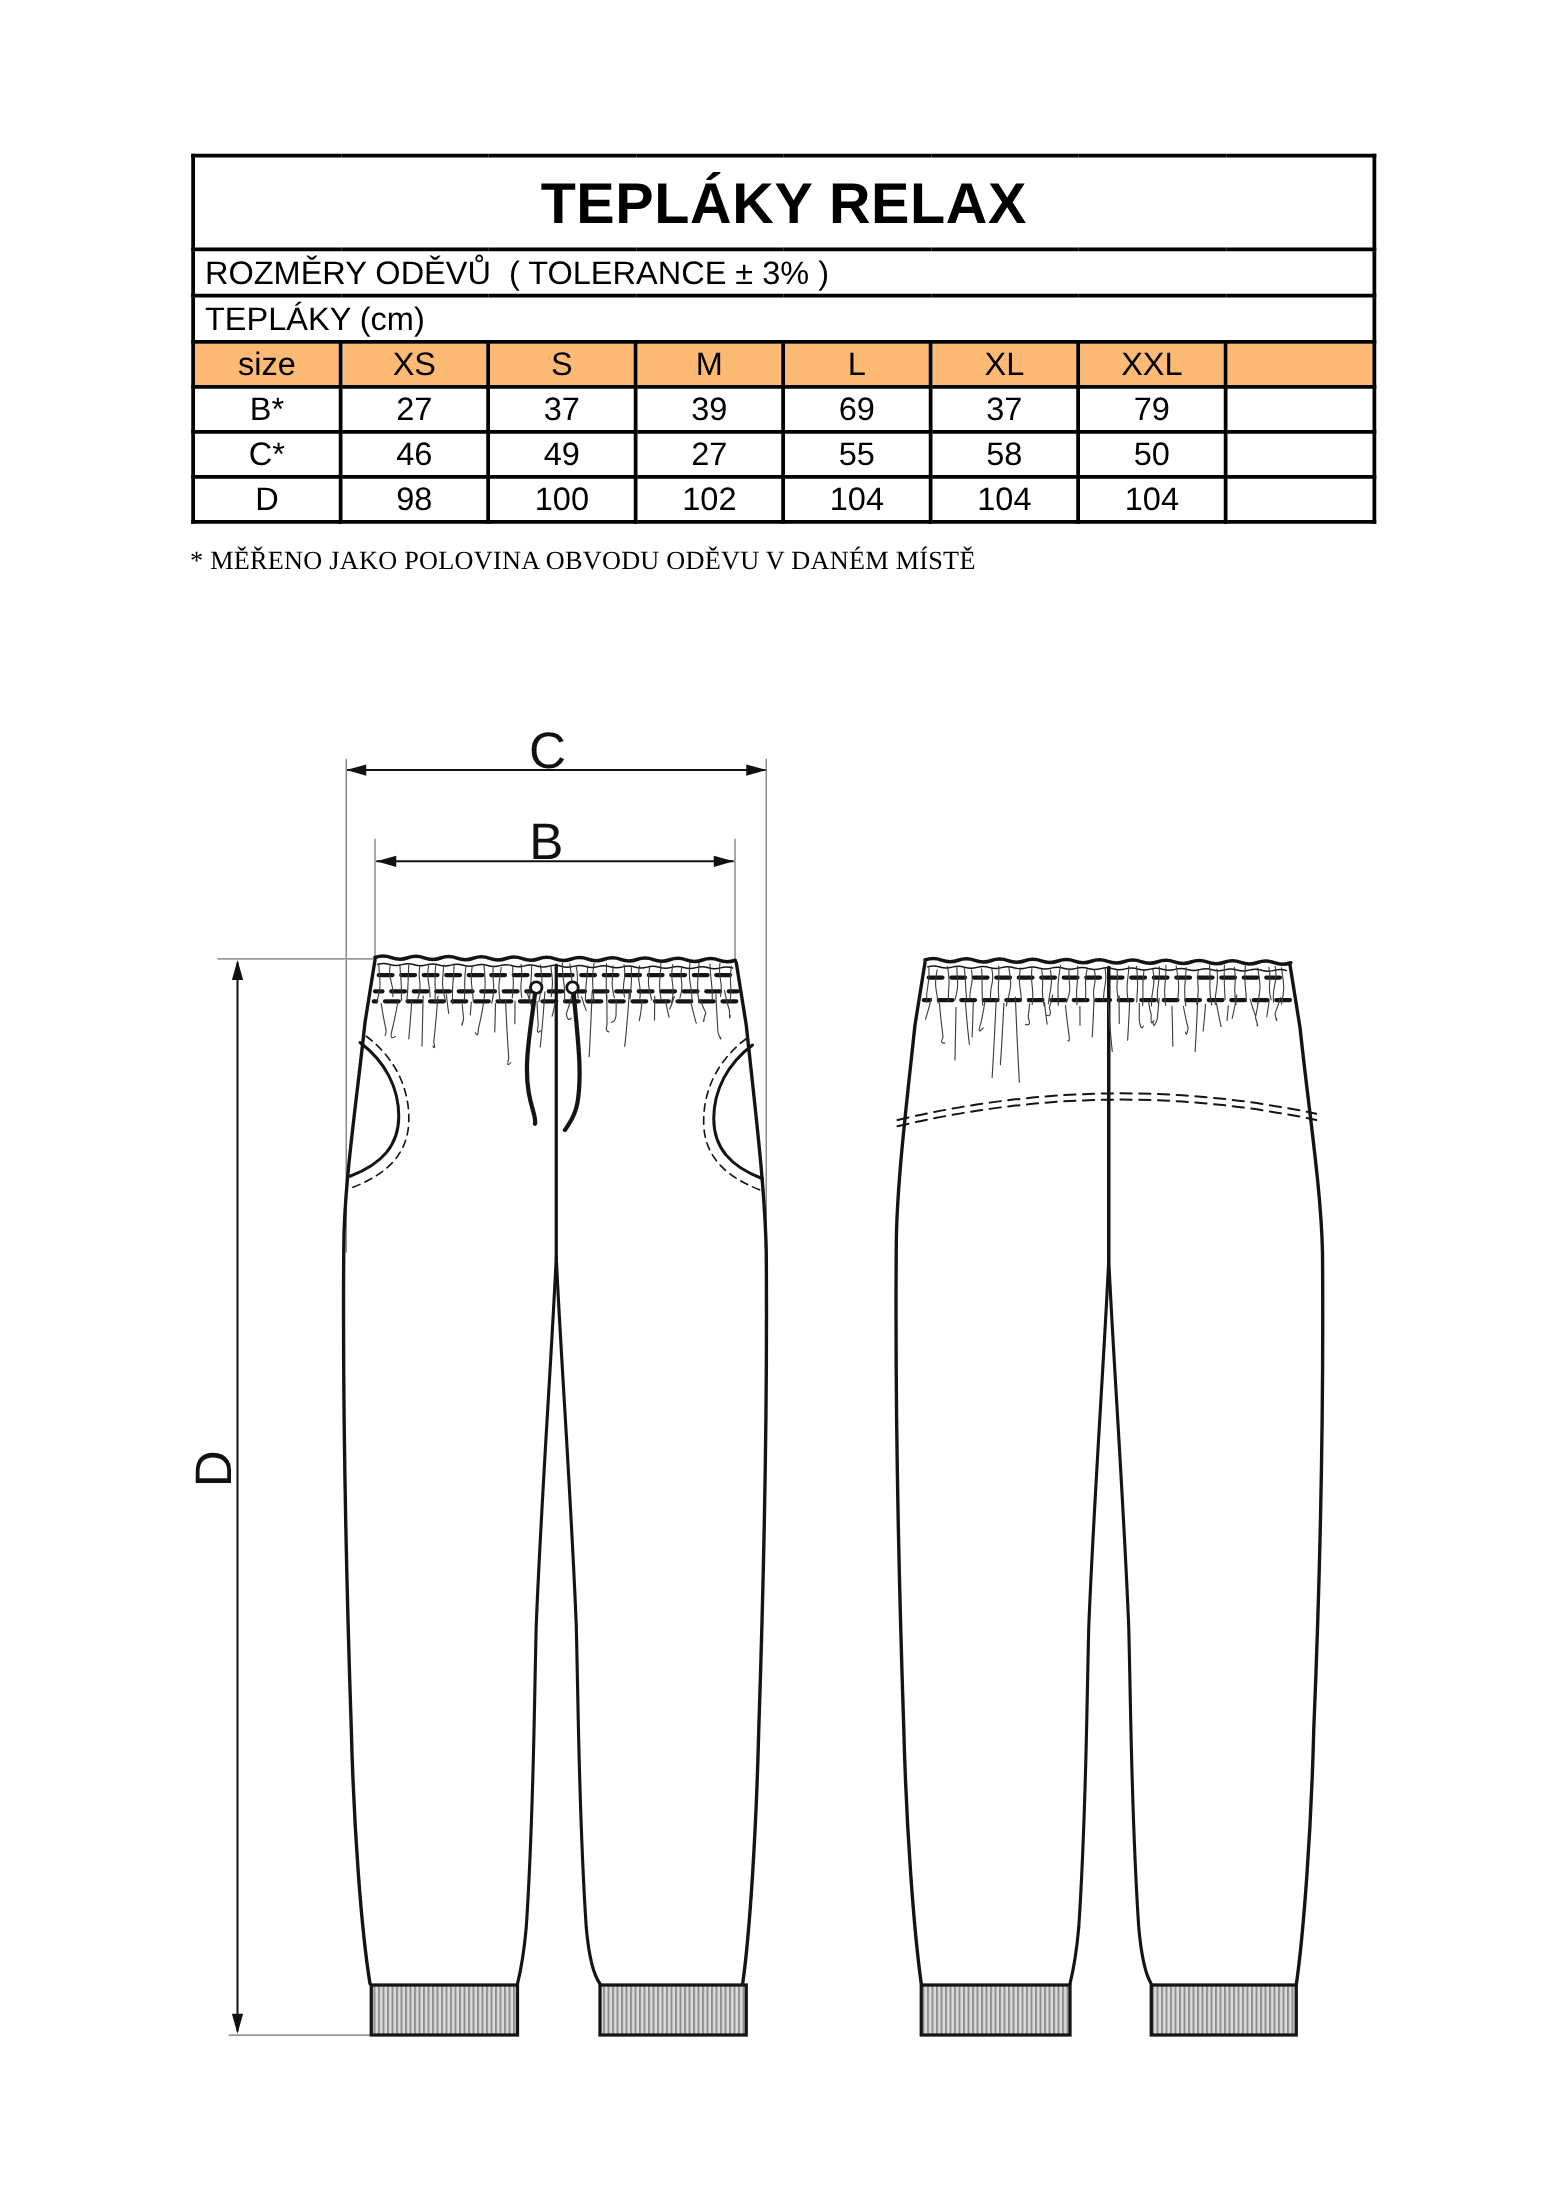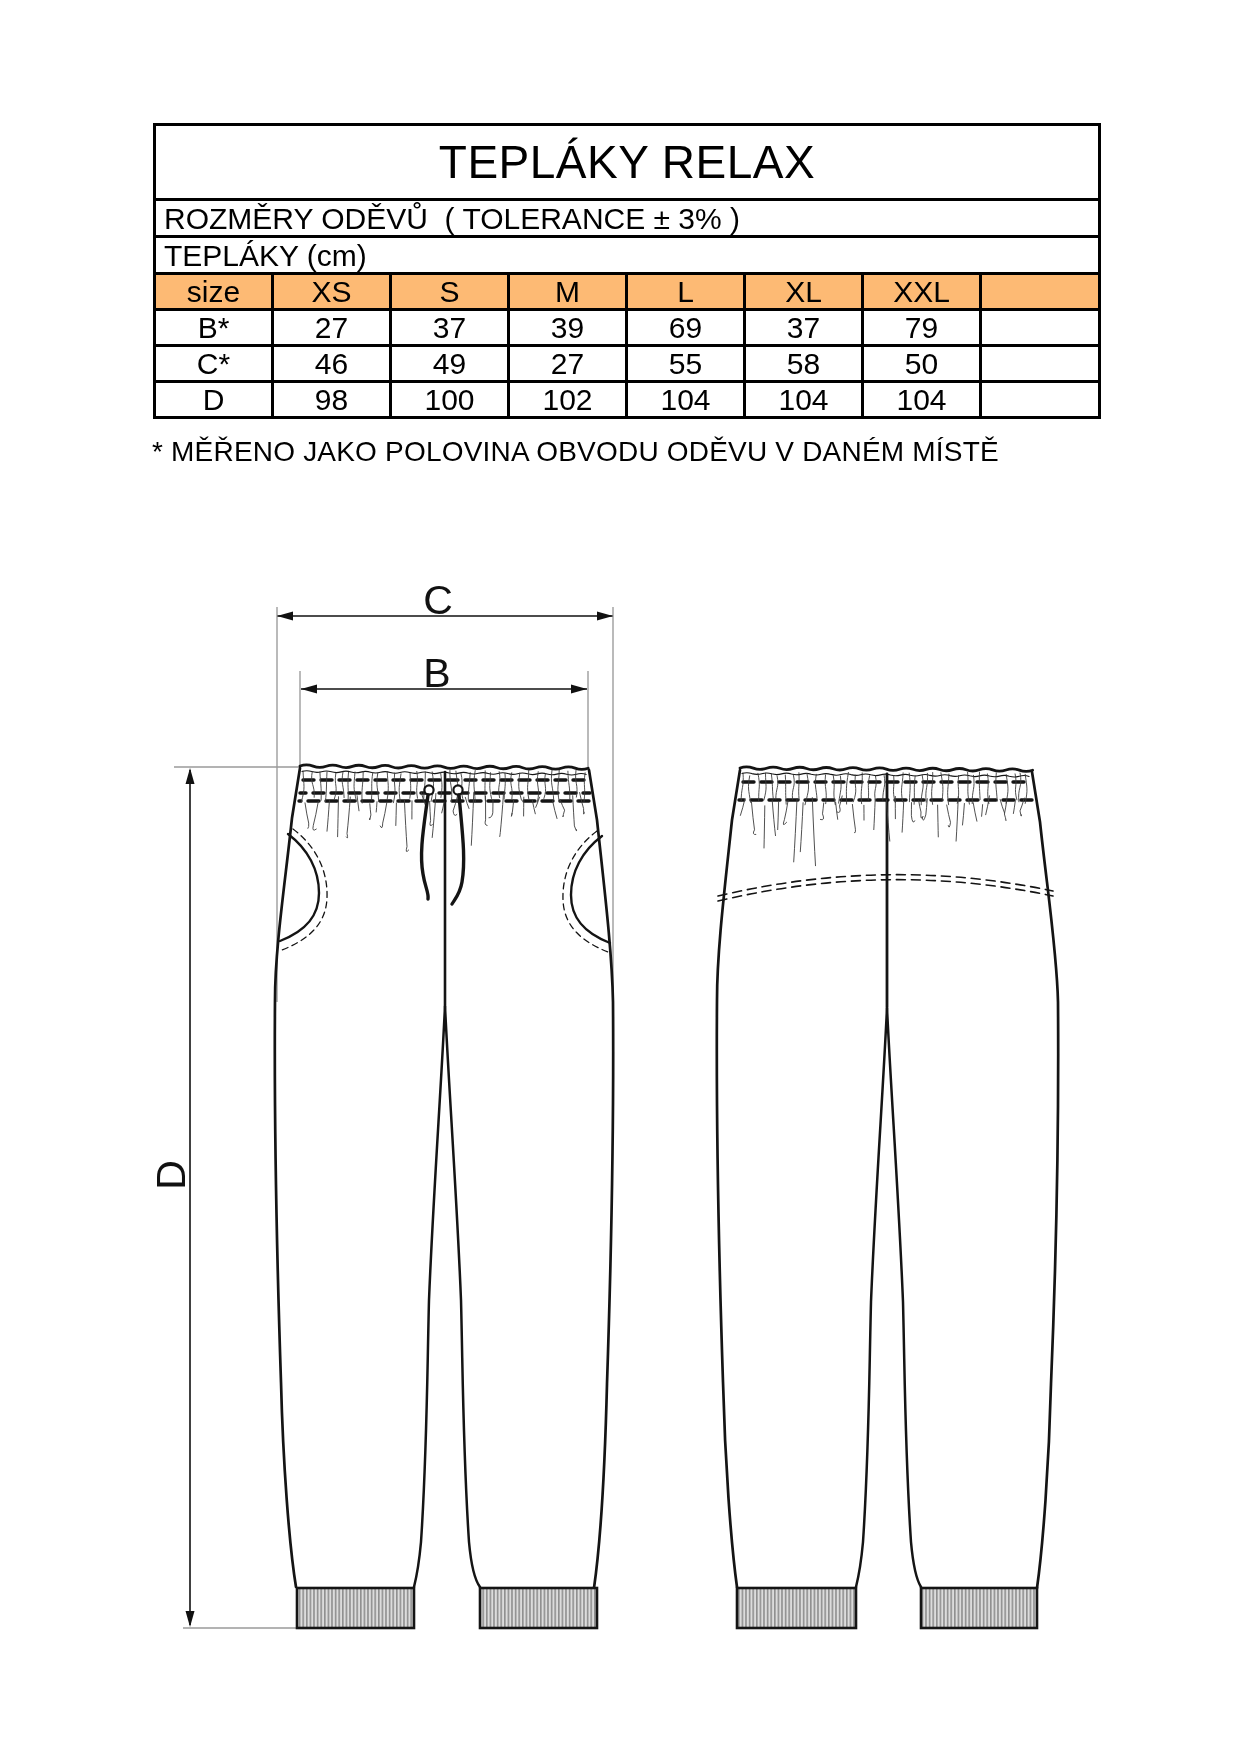--- a/index.html
+++ b/index.html
@@ -7,29 +7,29 @@
     width:1250px;height:1750px;position:relative;background:#ffffff;
     font-family:"Liberation Sans",sans-serif;color:#000;overflow:hidden;
   }
   
   .spec-table{
     position:absolute;left:153px;top:123px;width:945px;
     border-collapse:collapse;table-layout:fixed;
   }
   .spec-table td{
     border:3px solid #000;padding:0;text-align:center;
-    font-size:30px;line-height:1.1;overflow:hidden;vertical-align:middle;
+    font-size:26px;line-height:1.1;overflow:hidden;vertical-align:middle;
   }
-  .spec-table td.title-cell{font-size:46px;height:72px;letter-spacing:.5px;}
+  .spec-table td.title-cell{font-size:46px;height:72px;letter-spacing:.5px;font-weight:bold;}
   .spec-table td.sub-cell{text-align:left;padding-left:8px;white-space:pre;height:34px;}
   .spec-table tr.hdr-row td{background:#fdba74;height:33px;}
   .spec-table tr.data-row td{height:33px;}
   
   .footnote{
-    position:absolute;left:152px;top:436px;font-size:28px;letter-spacing:.2px;
+    position:absolute;left:152px;top:436px;font-size:21px;letter-spacing:.2px;font-family:Liberation Serif, serif;
   }
   
   #drawing{position:absolute;left:0;top:0;}
   .dim-label{
     position:absolute;font-size:41px;color:#111;line-height:1;
     transform:translateX(-50%);
   }
   .dim-label-d{
     transform:translate(-50%,-50%) rotate(-90deg);
   }

